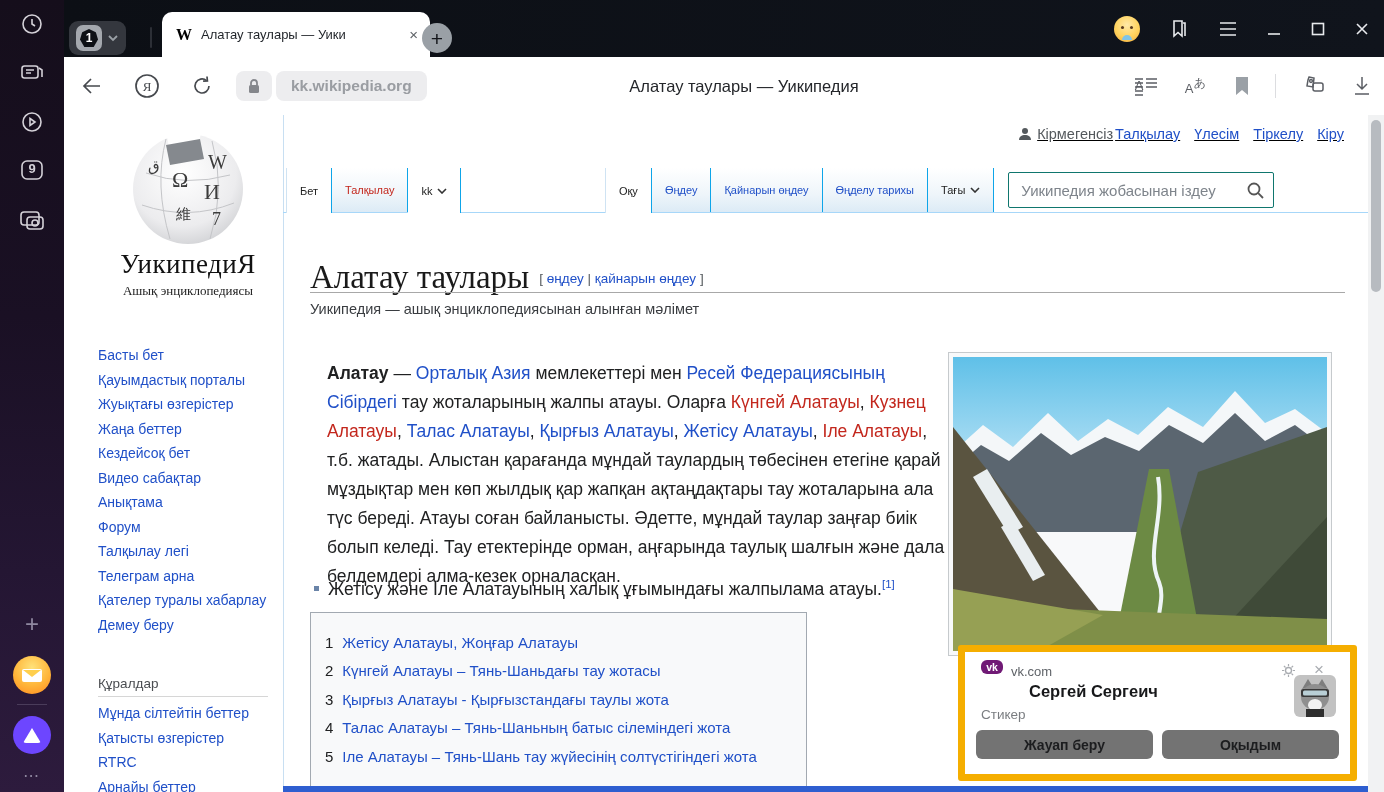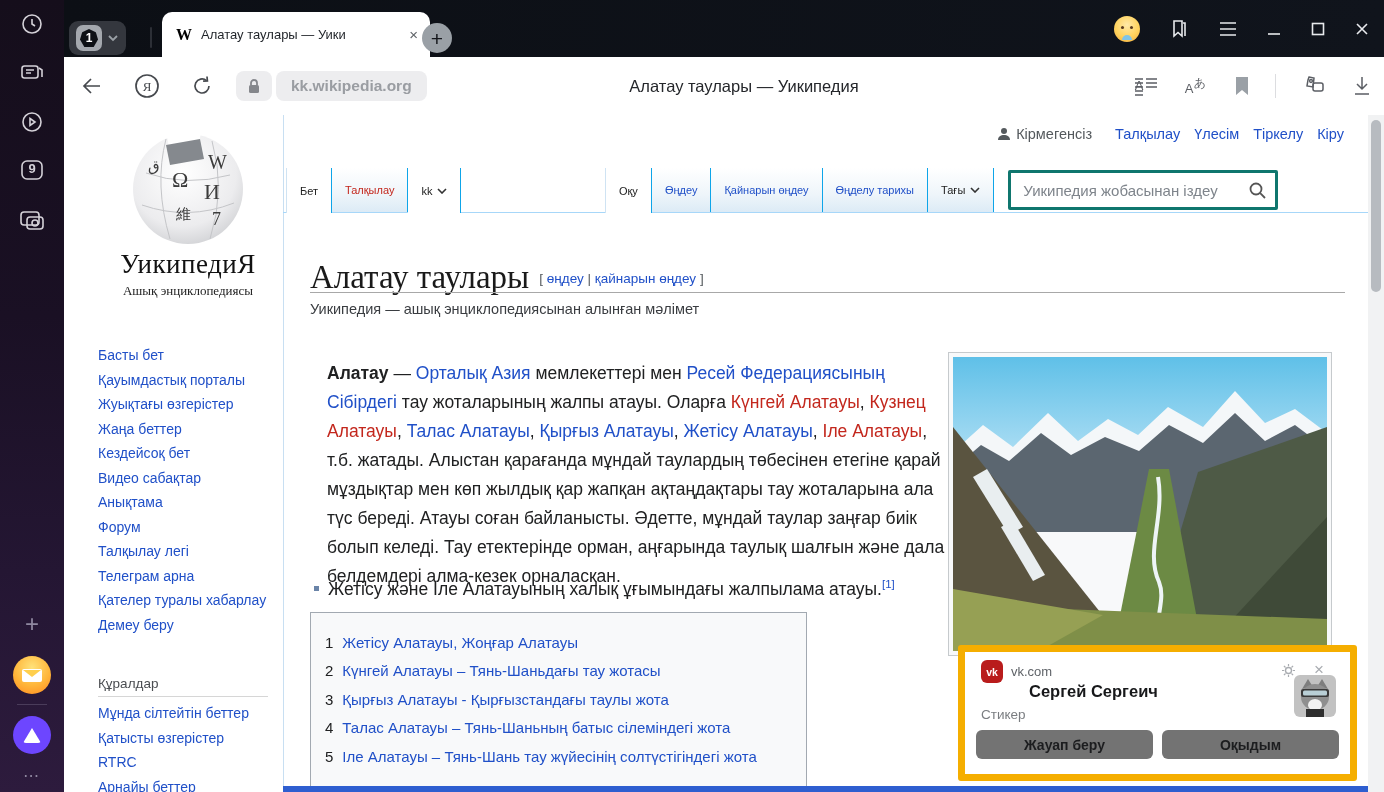--- a/index.html
+++ b/index.html
@@ -81,38 +81,38 @@
   .w-tagline{font-family:"Liberation Serif","DejaVu Serif",serif;font-size:13px;margin-top:3px;color:#222;}
   .w-nav,.w-tools{position:absolute;left:34px;width:176px;list-style:none;margin:0;padding:0;
     font-size:14px;line-height:24.5px;color:var(--link-blue);}
   .w-nav{top:228px;}
   .w-nav li,.w-tools li{cursor:pointer;}
   .w-toolsh{position:absolute;left:34px;top:561px;width:170px;font-size:13.5px;color:#4a4d51;
     padding-bottom:5px;border-bottom:1px solid #d6d6d6;}
   .w-tools{top:586px;}
 
   
-  .w-personal{position:absolute;right:40px;top:11px;display:flex;align-items:flex-start;gap:23px;font-size:14.5px;}
+  .w-personal{position:absolute;right:40px;top:11px;display:flex;align-items:flex-start;gap:2px;font-size:14.5px;text-decoration:underline;}
   .w-user{display:flex;align-items:center;gap:5px;color:#54595d;}
   .plink{color:var(--link-blue);cursor:pointer;}
 
   
   .w-tabs-left{position:absolute;left:222px;top:53px;height:44px;display:flex;z-index:2;}
   .w-tabs-right{position:absolute;left:541px;top:53px;height:44px;display:flex;align-items:stretch;z-index:2;}
   .wtab{display:flex;align-items:center;gap:5px;padding:0 13px;font-size:11px;color:var(--link-blue);
     background:linear-gradient(180deg,#ffffff 0%,#eef5fa 60%,#dcebf6 100%);
     border-right:1px solid #0ea5e9;white-space:nowrap;}
   .wtab:first-child{border-left:1px solid #cfe3f3;}
   .wtab.active{background:#fff;color:#222;height:45px;}
   .wtab.dark{color:#222;}
   .wtab.red{color:var(--link-red);}
   .wtab.blank{width:118px;background:#fff;}
   .chev{width:10px;height:6px;}
   .chev path{stroke:#333;fill:none;stroke-width:1.6;}
-  .w-search{margin-left:14px;align-self:center;width:246px;height:34px;border:3px solid #0f766e;border-radius:2px;
+  .w-search{margin-left:14px;align-self:center;width:246px;height:34px;border:1px solid #0f766e;border-radius:2px;
     background:#fff;display:flex;align-items:center;padding:0 8px 0 10px;}
   .w-search input{border:none;outline:none;flex:1;font-size:15px;color:#333;font-family:inherit;background:transparent;}
   .w-search input::placeholder{color:#7e848b;}
 
   
   .w-title{position:absolute;left:246px;top:122px;font-family:"Liberation Serif","DejaVu Serif",serif;
     font-size:33px;font-weight:400;color:#1a1a1a;white-space:nowrap;}
   .editsec{font-family:"Liberation Sans","DejaVu Sans",sans-serif;font-size:13.5px;color:#54595d;
     position:relative;top:-5px;margin-left:10px;}
   .editsec .elink{color:var(--link-blue);cursor:pointer;}
@@ -137,21 +137,21 @@
   .tnum{color:#202122;}
   .tlink{color:var(--link-blue);cursor:pointer;}
 
   
   .w-thumb{position:absolute;left:884px;top:237px;width:374px;padding:4px;background:#f8f9fa;
     border:1px solid #c6cacd;}
 
   
   .vk{position:absolute;left:894px;top:530px;width:399px;height:136px;box-sizing:border-box;
     border:7px solid #f5ae00;border-radius:3px;background:#fff;z-index:20;}
-  .vk-badge{position:absolute;left:16px;top:8px;width:22px;height:23px;border-radius:6px;background:#b91c1c;
+  .vk-badge{position:absolute;left:16px;top:8px;width:22px;height:14px;border-radius:6px;background:#701a75;
     color:#fff;font-size:10.5px;font-weight:bold;display:flex;align-items:center;justify-content:center;}
   .vk-site{position:absolute;left:46px;top:12px;font-size:13px;color:#5f6368;}
   .vk-gear{position:absolute;right:54px;top:11px;}
   .vk-x{position:absolute;right:26px;top:9px;color:#a9acb1;font-size:17px;line-height:17px;}
   .vk-sender{position:absolute;left:16px;top:30px;font-size:16.5px;font-weight:bold;color:#17181a;margin-left:48px;}
   .vk-msg{position:absolute;left:16px;top:55px;font-size:13.5px;color:#7a7d81;}
   .vk-ava{position:absolute;right:14px;top:23px;width:42px;height:42px;border-radius:6px;overflow:hidden;}
   .vk-btns{position:absolute;left:11px;right:11px;top:78px;display:flex;gap:9px;}
   .vk-btn{flex:1;height:29px;background:#737373;border-radius:6px;display:flex;align-items:center;justify-content:center;
     font-size:14px;font-weight:bold;color:#1c1d1f;cursor:pointer;}

